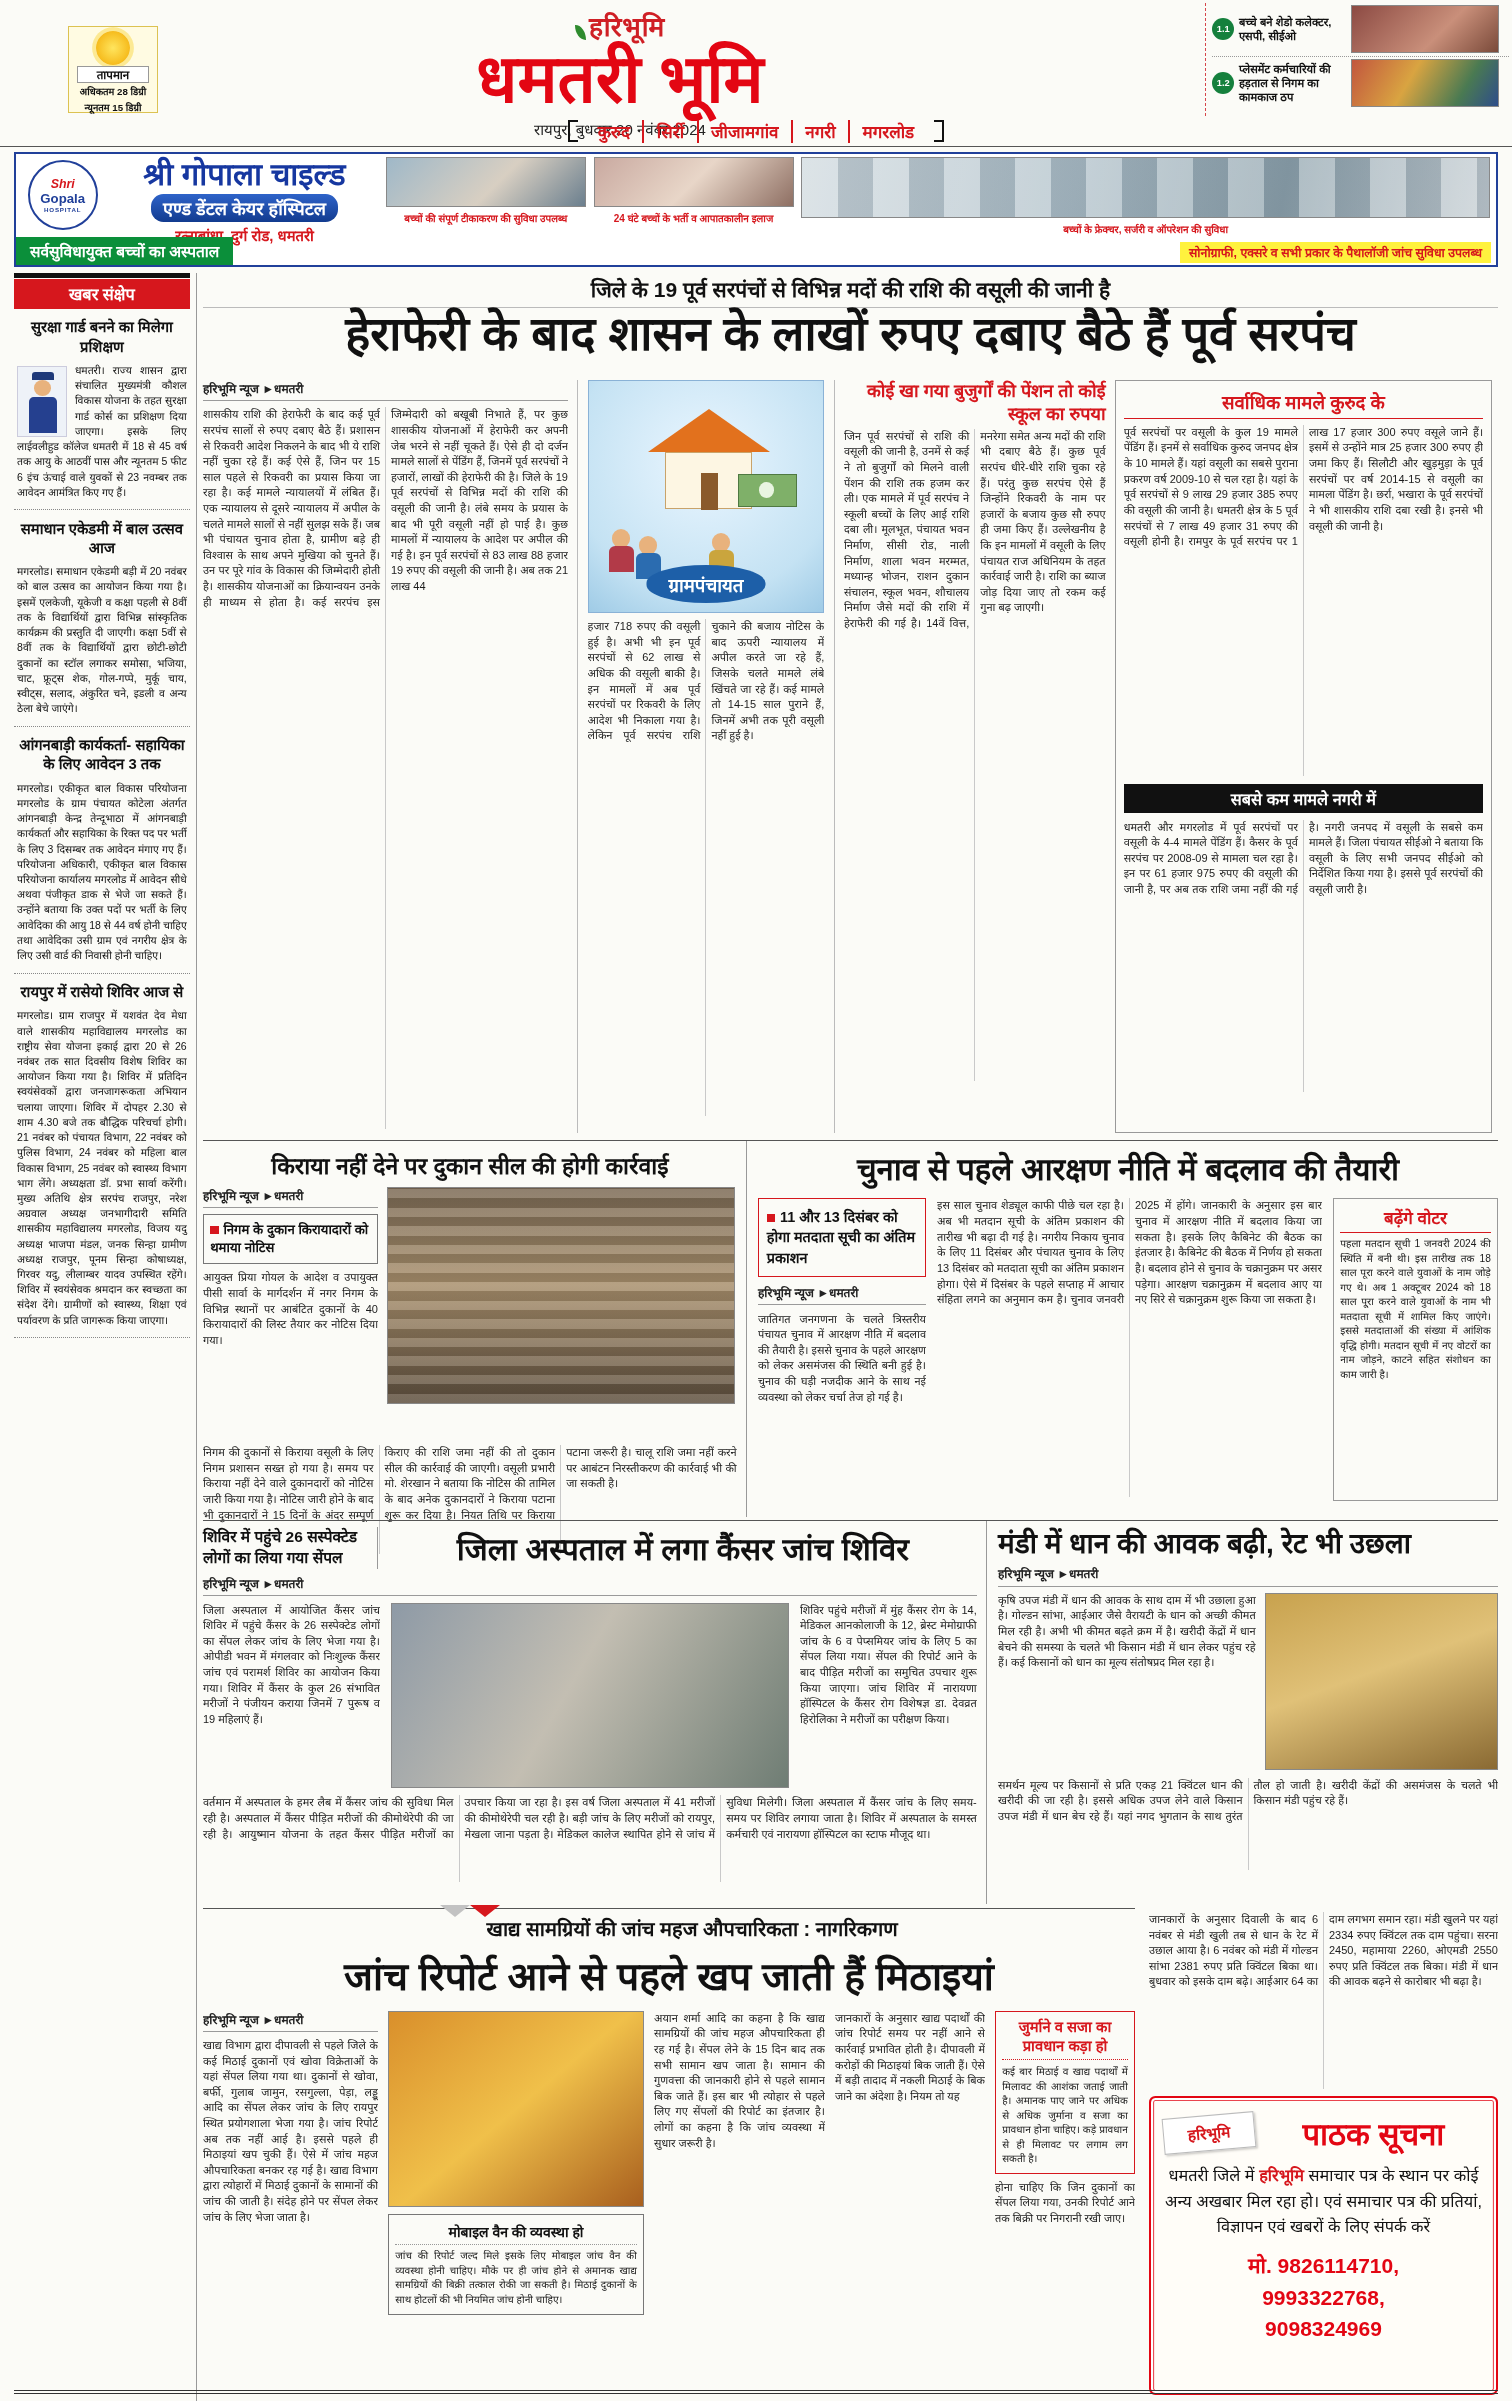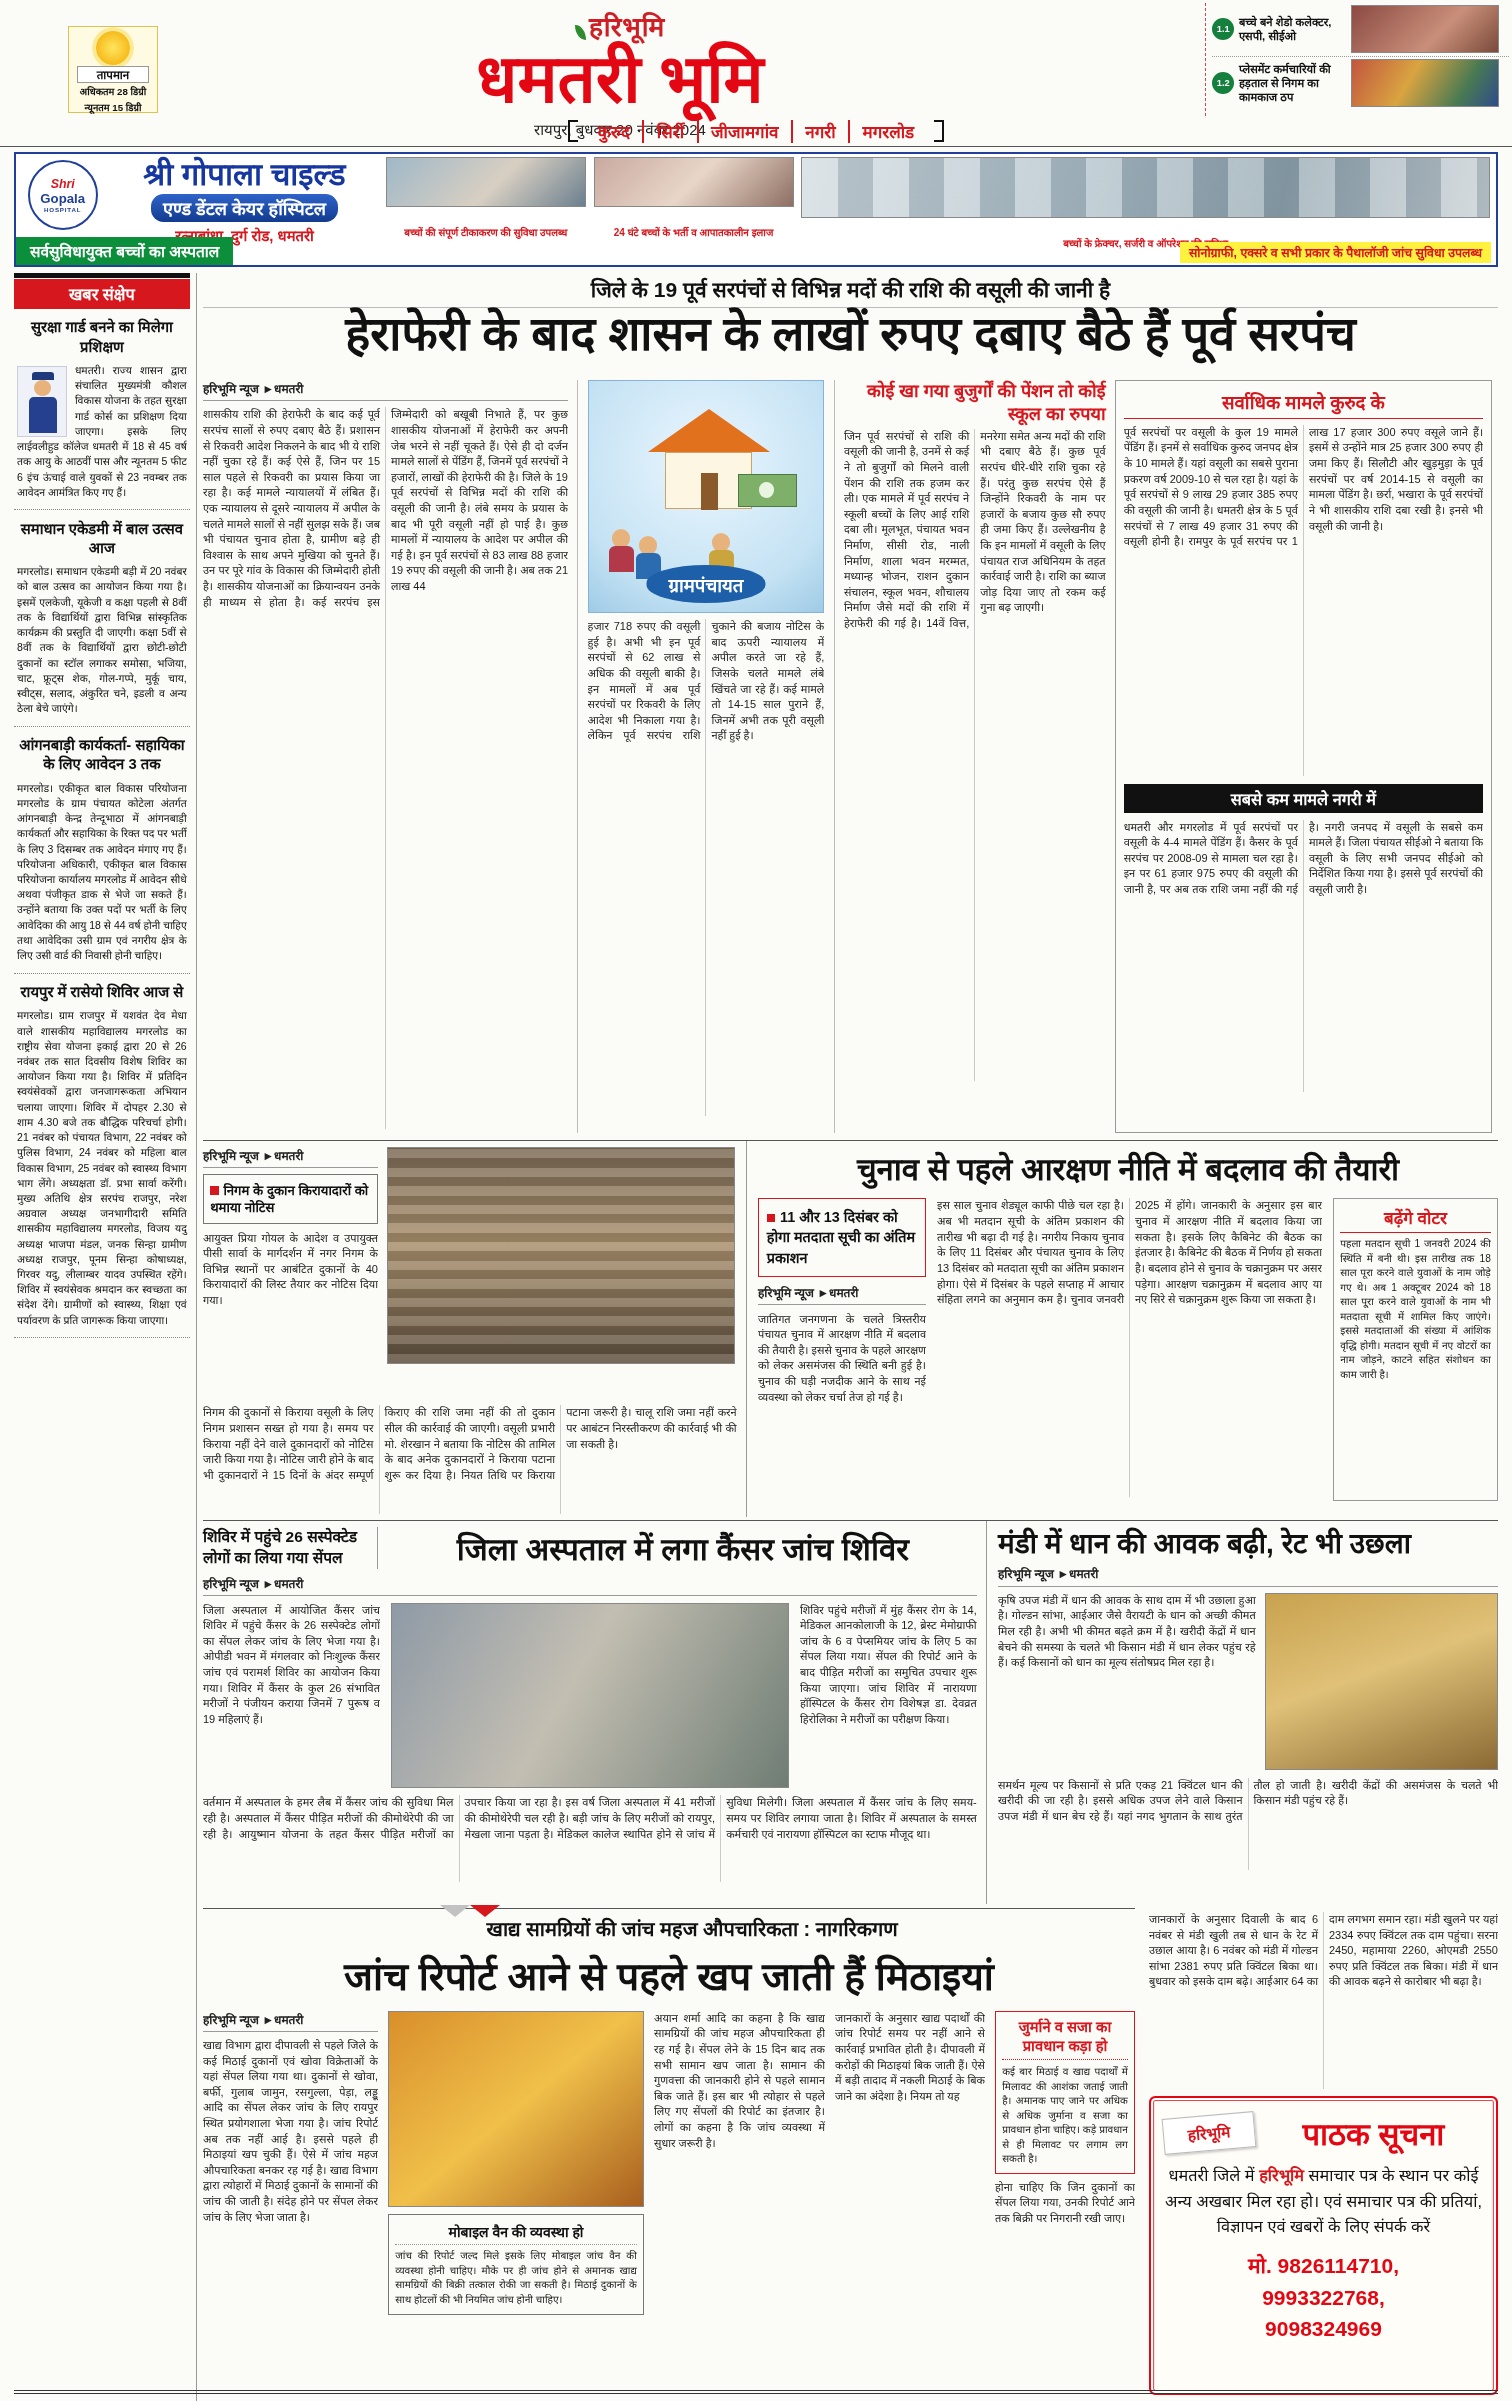--- a/index.html
+++ b/index.html
@@ -56,21 +56,21 @@
   .ad-logo .ring{width:70px;height:70px;margin:3.1px auto 0;border:2.3px solid #21409a;border-radius:50%;background:#fff;display:flex;flex-direction:column;align-items:center;justify-content:center}
   .ad-logo .l1{color:#d6171d;font-size:12.4px;font-weight:800;font-style:italic}
   .ad-logo .l2{color:#21409a;font-size:13.2px;font-weight:800}
   .ad-logo .l3{color:#21409a;font-size:6.2px;font-weight:700;letter-spacing:0.8px}
   .ad-names{flex:none;width:267px;text-align:center;padding-top:1.6px}
   .ad-name1{color:#1637a0;font-size:31px;font-weight:800;line-height:1.05}
   .ad-name2{display:inline-block;color:#fff;font-size:18px;font-weight:800;background:linear-gradient(180deg,#2e63c9,#123b8f);border-radius:12.4px;padding:1.6px 12.4px;margin-top:3.1px}
   .ad-addr{color:#d6171d;font-size:14.8px;font-weight:800;margin-top:3.9px}
   .ad-ph{flex:none;width:200px;text-align:center}
   .ad-ph .photo{width:100%;height:50px}
-  .ad-cap{color:#d6171d;font-size:10px;font-weight:700;line-height:1.2;margin-top:20px}
+  .ad-cap{color:#d6171d;font-size:10px;font-weight:700;line-height:1.2;margin-top:6px}
   .ad-wide{flex:1;text-align:center;position:relative}
   .ad-wide .photo{width:100%;height:61px}
   .ad-strip-green{position:absolute;left:0;bottom:0;background:#0b8f3a;color:#fff;font-weight:800;font-size:15.5px;padding:3.1px 14px}
   .ad-strip-yellow{position:absolute;right:4.7px;bottom:1.6px;background:#fff23e;color:#d6171d;font-weight:800;font-size:12.4px;padding:2.3px 9.3px}
 
   
   .left-col{left:14px;top:273px;width:183px;height:2392px;border-right:0.8px solid #999;padding-right:6.2px}
   .sb-topbar{height:4.7px;background:#111}
   .sb-head{background:#d6171d;color:#fff;font-weight:800;font-size:16.3px;text-align:center;padding:3.9px 0;margin-top:1.6px}
   .sb-item{padding:9.3px 3.1px;border-bottom:1.6px dotted #888}
@@ -289,20 +289,21 @@
     <div class="st-col4">
       <div class="kurud-head">सर्वाधिक मामले कुरुद के</div>
       <div class="body-text cols-2 clip" style="height:351px">पूर्व सरपंचों पर वसूली के कुल 19 मामले पेंडिंग हैं। इनमें से सर्वाधिक कुरुद जनपद क्षेत्र के 10 मामले हैं। यहां वसूली का सबसे पुराना प्रकरण वर्ष 2009-10 से चल रहा है। यहां के पूर्व सरपंचों से 9 लाख 29 हजार 385 रुपए की वसूली की जानी है। धमतरी क्षेत्र के 5 पूर्व सरपंचों से 7 लाख 49 हजार 31 रुपए की वसूली होनी है। रामपुर के पूर्व सरपंच पर 1 लाख 17 हजार 300 रुपए वसूले जाने हैं। इसमें से उन्होंने मात्र 25 हजार 300 रुपए ही जमा किए हैं। सिलौटी और खुड़मुड़ा के पूर्व सरपंचों पर वर्ष 2014-15 से वसूली का मामला पेंडिंग है। छर्रा, भखारा के पूर्व सरपंचों ने भी शासकीय राशि दबा रखी है। इनसे भी वसूली की जानी है।</div>
       <div class="nagri-bar">सबसे कम मामले नगरी में</div>
       <div class="body-text cols-2 clip" style="height:272px">धमतरी और मगरलोड में पूर्व सरपंचों पर वसूली के 4-4 मामले पेंडिंग हैं। कैसर के पूर्व सरपंच पर 2008-09 से मामला चल रहा है। इन पर 61 हजार 975 रुपए की वसूली की जानी है, पर अब तक राशि जमा नहीं की गई है। नगरी जनपद में वसूली के सबसे कम मामले हैं। जिला पंचायत सीईओ ने बताया कि वसूली के लिए सभी जनपद सीईओ को निर्देशित किया गया है। इससे पूर्व सरपंचों की वसूली जारी है।</div>
     </div>
   </div>
 
   <div class="zoneB abs">
     <div class="b1">
+      <h2>किराया नहीं देने पर दुकान सील की होगी कार्रवाई</h2>
       <div class="b1row">
         <div class="b1left">
           <div class="byline">हरिभूमि न्यूज ►धमतरी</div>
           <div class="notice-box">
             <span class="sq"></span><span>निगम के दुकान किरायादारों को थमाया नोटिस</span>
           </div>
           <p class="body-text clip" style="height:167px">आयुक्त प्रिया गोयल के आदेश व उपायुक्त पीसी सार्वा के मार्गदर्शन में नगर निगम के विभिन्न स्थानों पर आबंटित दुकानों के 40 किरायादारों की लिस्ट तैयार कर नोटिस दिया गया।</p>
         </div>
         <div class="photo ph-shop" style="width:348px;height:217px"></div>
       </div>

